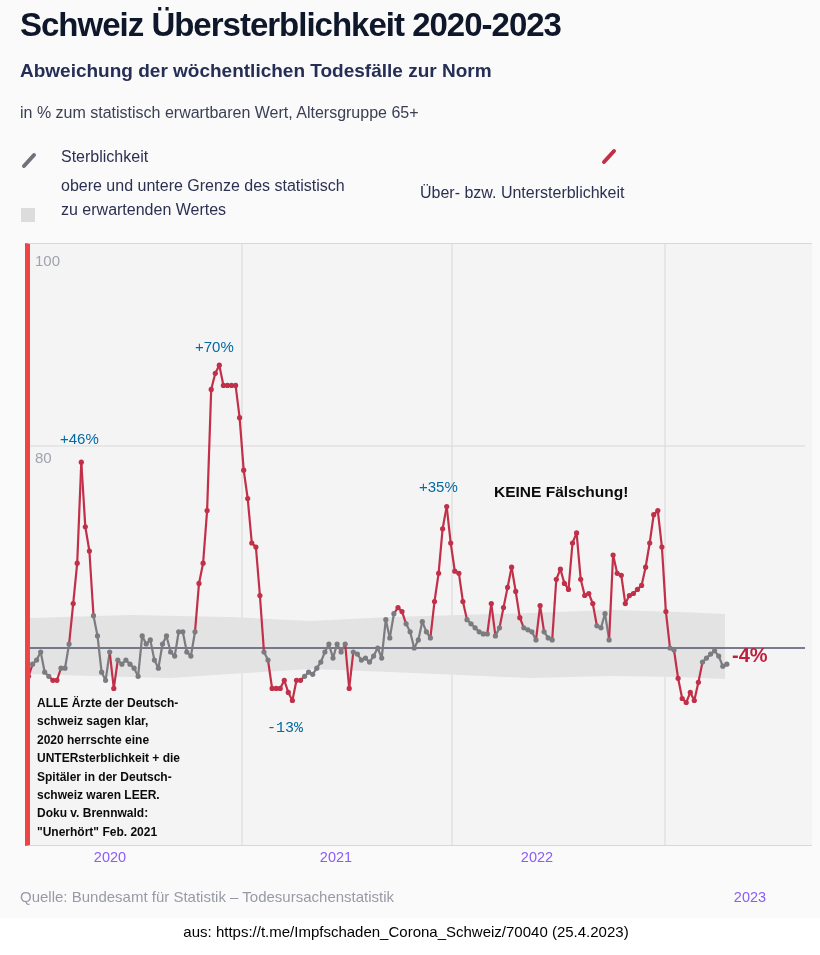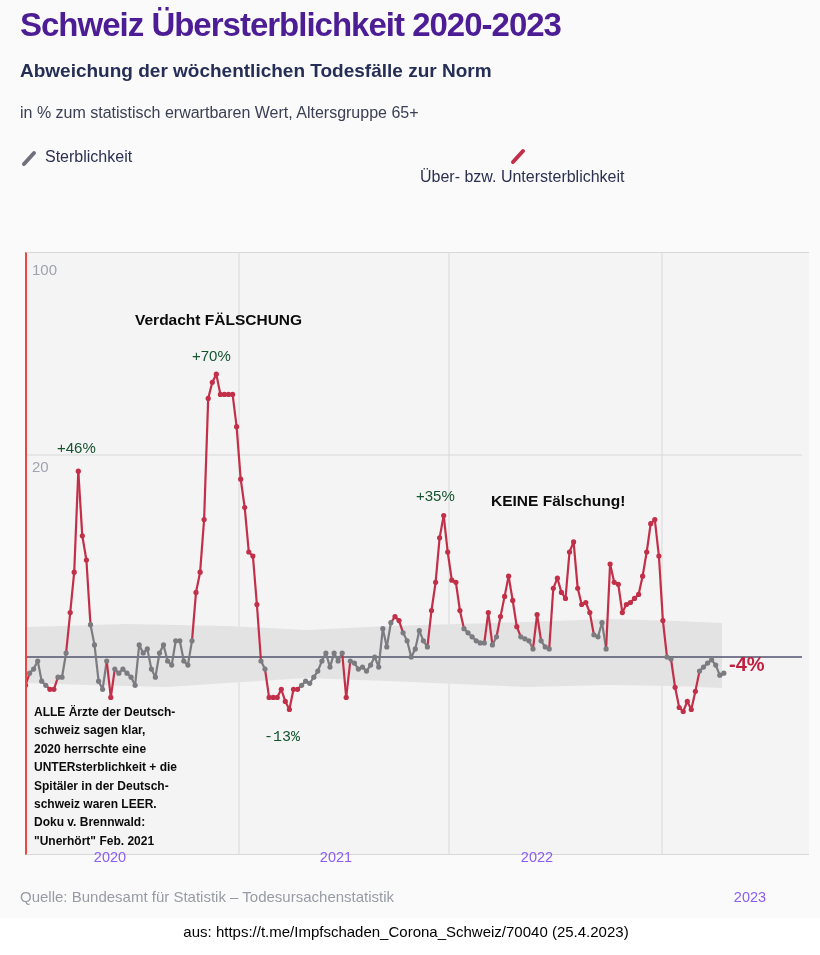--- a/index.html
+++ b/index.html
@@ -1,32 +1,32 @@
 <!DOCTYPE html>
 <html><head>
 <meta charset="utf-8">
 <style>
   html,body{margin:0;padding:0;}
   body{width:820px;height:955px;background:#ffffff;font-family:"Liberation Sans",sans-serif;overflow:hidden;}
   .page{position:relative;width:820px;height:955px;background:#ffffff;}
   .gray-area{position:absolute;left:0;top:0;width:820px;height:918px;background:#fafafa;}
-  .title{position:absolute;left:20px;top:6px;font-size:33px;font-weight:bold;color:#4c1d95;letter-spacing:-1px;}
+  .title{position:absolute;left:20px;top:6px;font-size:33px;font-weight:bold;color:#0f172a;letter-spacing:-1px;}
   .subtitle{position:absolute;left:20px;top:60px;font-size:19px;font-weight:bold;color:#252e55;}
   .desc{position:absolute;left:20px;top:104px;font-size:16px;color:#3c4054;}
-  .legend-item{position:absolute;display:flex;align-items:center;}
+  .legend-item{position:absolute;display:flex;align-items:flex-end;gap:16px;}
   .legend-label{font-size:16px;color:#2c3152;line-height:24px;}
   .slash-icon{width:17px;height:17px;margin-right:7px;margin-top:3px;flex:0 0 auto;}
   .square-icon{width:14px;height:14px;background:#dcdcdd;margin-right:10px;margin-top:5px;flex:0 0 auto;}
-  .plot{position:absolute;left:25px;top:252px;width:775px;height:601px;background:#f4f4f5;
-        border-top:1px solid #d8d8d8;border-left:2px solid #ef4444;border-bottom:1px solid #d8d8d8;padding-left:7px;}
+  .plot{position:absolute;left:25px;top:243px;width:775px;height:601px;background:#f4f4f5;
+        border-top:1px solid #d8d8d8;border-left:5px solid #ef4444;border-bottom:1px solid #d8d8d8;padding-left:7px;}
   .plot svg{position:absolute;left:0;top:0;}
   .ytick{position:absolute;font-size:15px;color:#a0a3ae;}
   .ann{position:absolute;white-space:pre;}
   .ann-black{font-weight:bold;color:#0b0b0b;font-size:15.5px;line-height:20px;}
-  .ann-rose{color:#14532d;font-size:15px;}
+  .ann-rose{color:#0369a1;font-size:15px;}
   .ann-bold-red{color:#c01f3e;font-weight:bold;font-size:20px;}
   .alle{position:absolute;left:7px;top:450px;font-weight:bold;color:#0b0b0b;font-size:12px;line-height:18.4px;}
   .year-label{position:absolute;top:849px;width:70px;text-align:center;font-size:14.5px;color:#8b5cf6;}
   .source{position:absolute;left:20px;top:888px;font-size:15px;color:#989ba6;}
   .caption-strip{position:absolute;left:0;top:918px;width:820px;height:37px;background:#ffffff;}
   .caption{position:absolute;left:0;top:5px;width:812px;text-align:center;font-size:15px;color:#000;}
 </style>
 </head>
 <body>
 
@@ -44,20 +44,27 @@
     <span class="legend-label">Sterblichkeit</span>
   </div>
 
   <div class="legend-item" style="left:420px;top:145px;flex-direction:column;">
     <svg class="slash-icon" viewBox="0 0 17 17">
       <line x1="3" y1="14" x2="13" y2="3" stroke="#c22f48" stroke-width="4" stroke-linecap="round"></line>
     </svg>
     <span class="legend-label">Über- bzw. Untersterblichkeit</span>
   </div>
 
+  <div class="legend-item" style="left:21px;top:174px;">
+    <div class="square-icon"></div>
+    <span class="legend-label">
+      <span>obere und untere Grenze des statistisch</span><br>
+      <span>zu erwartenden Wertes</span>
+    </span>
+  </div>
 
   <div class="plot">
     <svg id="chart-svg" width="775" height="601" viewBox="0 0 775 601">
 
       <line x1="212" y1="0" x2="212" y2="601" stroke="#d8d8d8" stroke-width="1"></line>
       <line x1="422" y1="0" x2="422" y2="601" stroke="#d8d8d8" stroke-width="1"></line>
       <line x1="635" y1="0" x2="635" y2="601" stroke="#d8d8d8" stroke-width="1"></line>
 
       <line x1="0" y1="202" x2="775" y2="202" stroke="#d8d8d8" stroke-width="1"></line>
 
@@ -407,23 +414,22 @@
           <circle cx="676.5" cy="414.1" r="2.6" fill="#7b7b80"></circle>
           <circle cx="680.6" cy="410.1" r="2.6" fill="#7b7b80"></circle>
           <circle cx="684.6" cy="406.8" r="2.6" fill="#7b7b80"></circle>
           <circle cx="688.7" cy="412.1" r="2.6" fill="#7b7b80"></circle>
           <circle cx="692.8" cy="422.2" r="2.6" fill="#7b7b80"></circle>
           <circle cx="696.8" cy="420.2" r="2.6" fill="#7b7b80"></circle>
         </g>
     </svg>
 
     <div class="ytick" style="left:5px;top:8px;">100</div>
-    <div class="ytick" style="left:5px;top:205px;">20</div>
-
-    <div class="ann ann-black" style="left:108px;top:57px;">Verdacht FÄLSCHUNG</div>
+    <div class="ytick" style="left:5px;top:205px;">80</div>
+
     <div class="ann ann-rose" style="left:30px;top:186px;">+46%</div>
     <div class="ann ann-rose" style="left:165px;top:94px;">+70%</div>
     <div class="ann ann-rose" style="left:389px;top:234px;">+35%</div>
     <div class="ann ann-black" style="left:464px;top:238px;">KEINE Fälschung!</div>
     <div class="ann ann-rose" style="left:237px;top:476px;font-family:Liberation Mono, monospace;">-13%</div>
     <div class="ann ann-bold-red" style="left:702px;top:400px;">-4%</div>
 
     <div class="alle">
       <span>ALLE Ärzte der Deutsch-</span><br>
       <span>schweiz sagen klar,</span><br>

